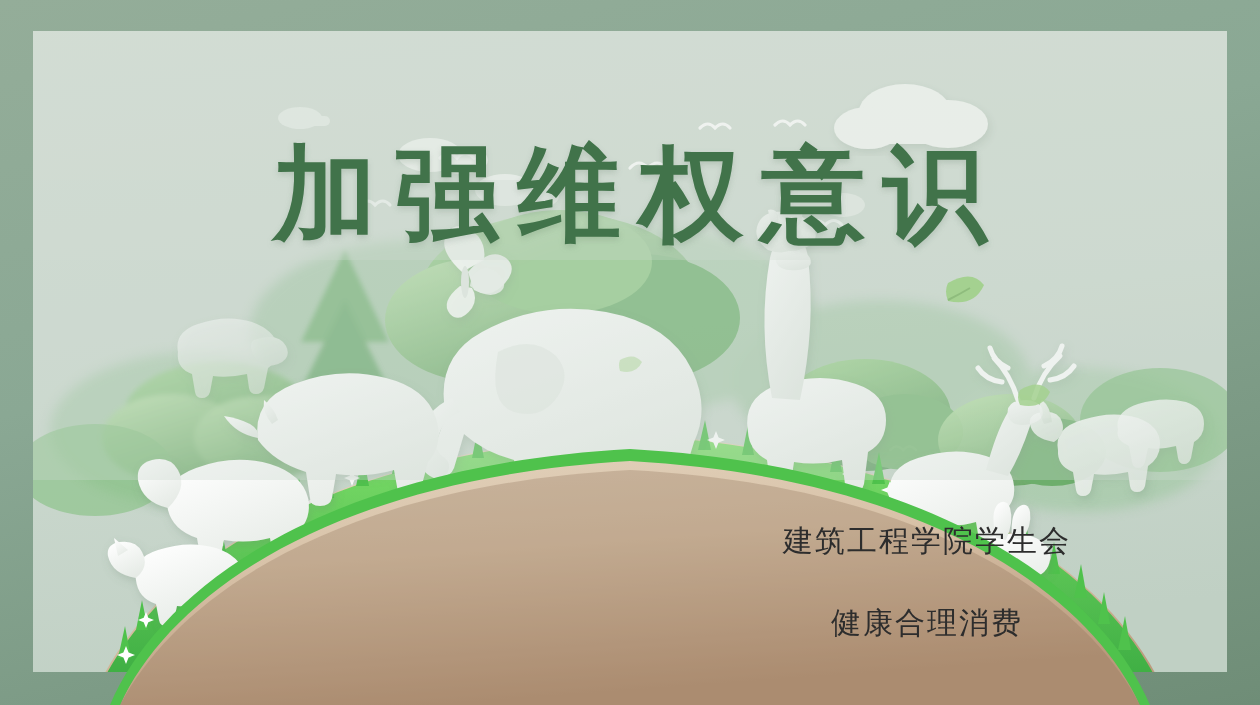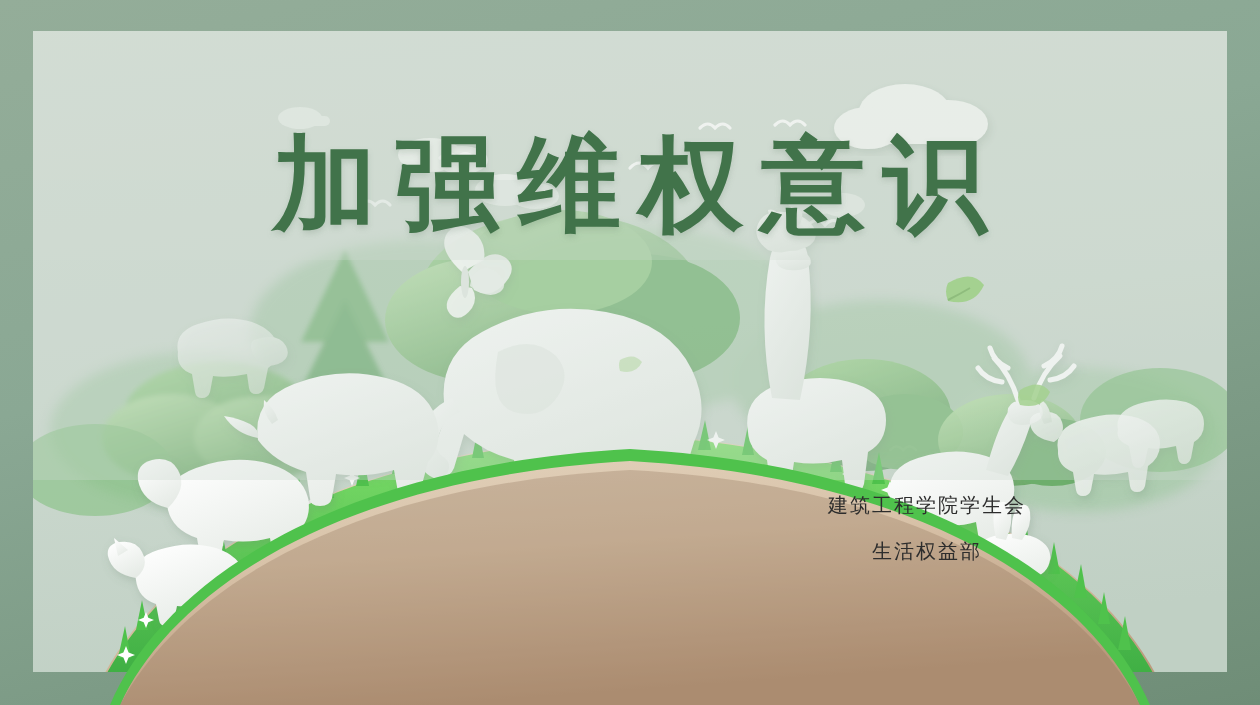--- a/index.html
+++ b/index.html
@@ -37,21 +37,21 @@
     position:absolute; inset:0;
     width:1260px; height:705px;
     pointer-events:none;
     z-index:1;
   }
   svg{display:block;}
 
   
   #title-block{
     position:absolute;
-    left:0; top:94px; width:1194px;
+    left:0; top:104px; width:1194px;
     text-align:center;
     z-index:6;
   }
   .title-line{
     font-family:"DejaVu Sans","Liberation Sans",sans-serif;
     font-weight:700;
     font-size:104px;
     line-height:118px;
     letter-spacing:18px;
     text-indent:18px;
@@ -63,25 +63,26 @@
   
   #subtitle-block{
     position:absolute;
     left:684px; top:451px; width:420px;
     text-align:center;
     z-index:7;
   }
   .sub-line{
     font-family:"DejaVu Sans","Liberation Sans",sans-serif;
     font-weight:400;
-    font-size:20px;
+    font-size:30px;
     line-height:46px;
     letter-spacing:2px;
     color:#2d2d2d;
     white-space:nowrap;
+    margin-top:36px;
   }
 </style>
 </head>
 <body>
 
 <div id="poster">
 
   <div id="scene-bleed">
     <svg width="1260" height="705" viewBox="0 0 1260 705">
       <defs>
@@ -473,17 +474,17 @@
         <rect x="0" y="0" width="1260" height="260" fill="#d0dcd2" opacity="0.30"></rect>
       </svg>
     </div>
 
     <div id="title-block">
       <div class="title-line">加强维权意识</div>
     </div>
 
     <div id="subtitle-block">
       <div class="sub-line">建筑工程学院学生会</div>
-      <div class="sub-line">生活权益部</div>
+      <div class="sub-line">健康合理消费</div>
     </div>
 
   </div>
 </div>
 
 </body></html>

